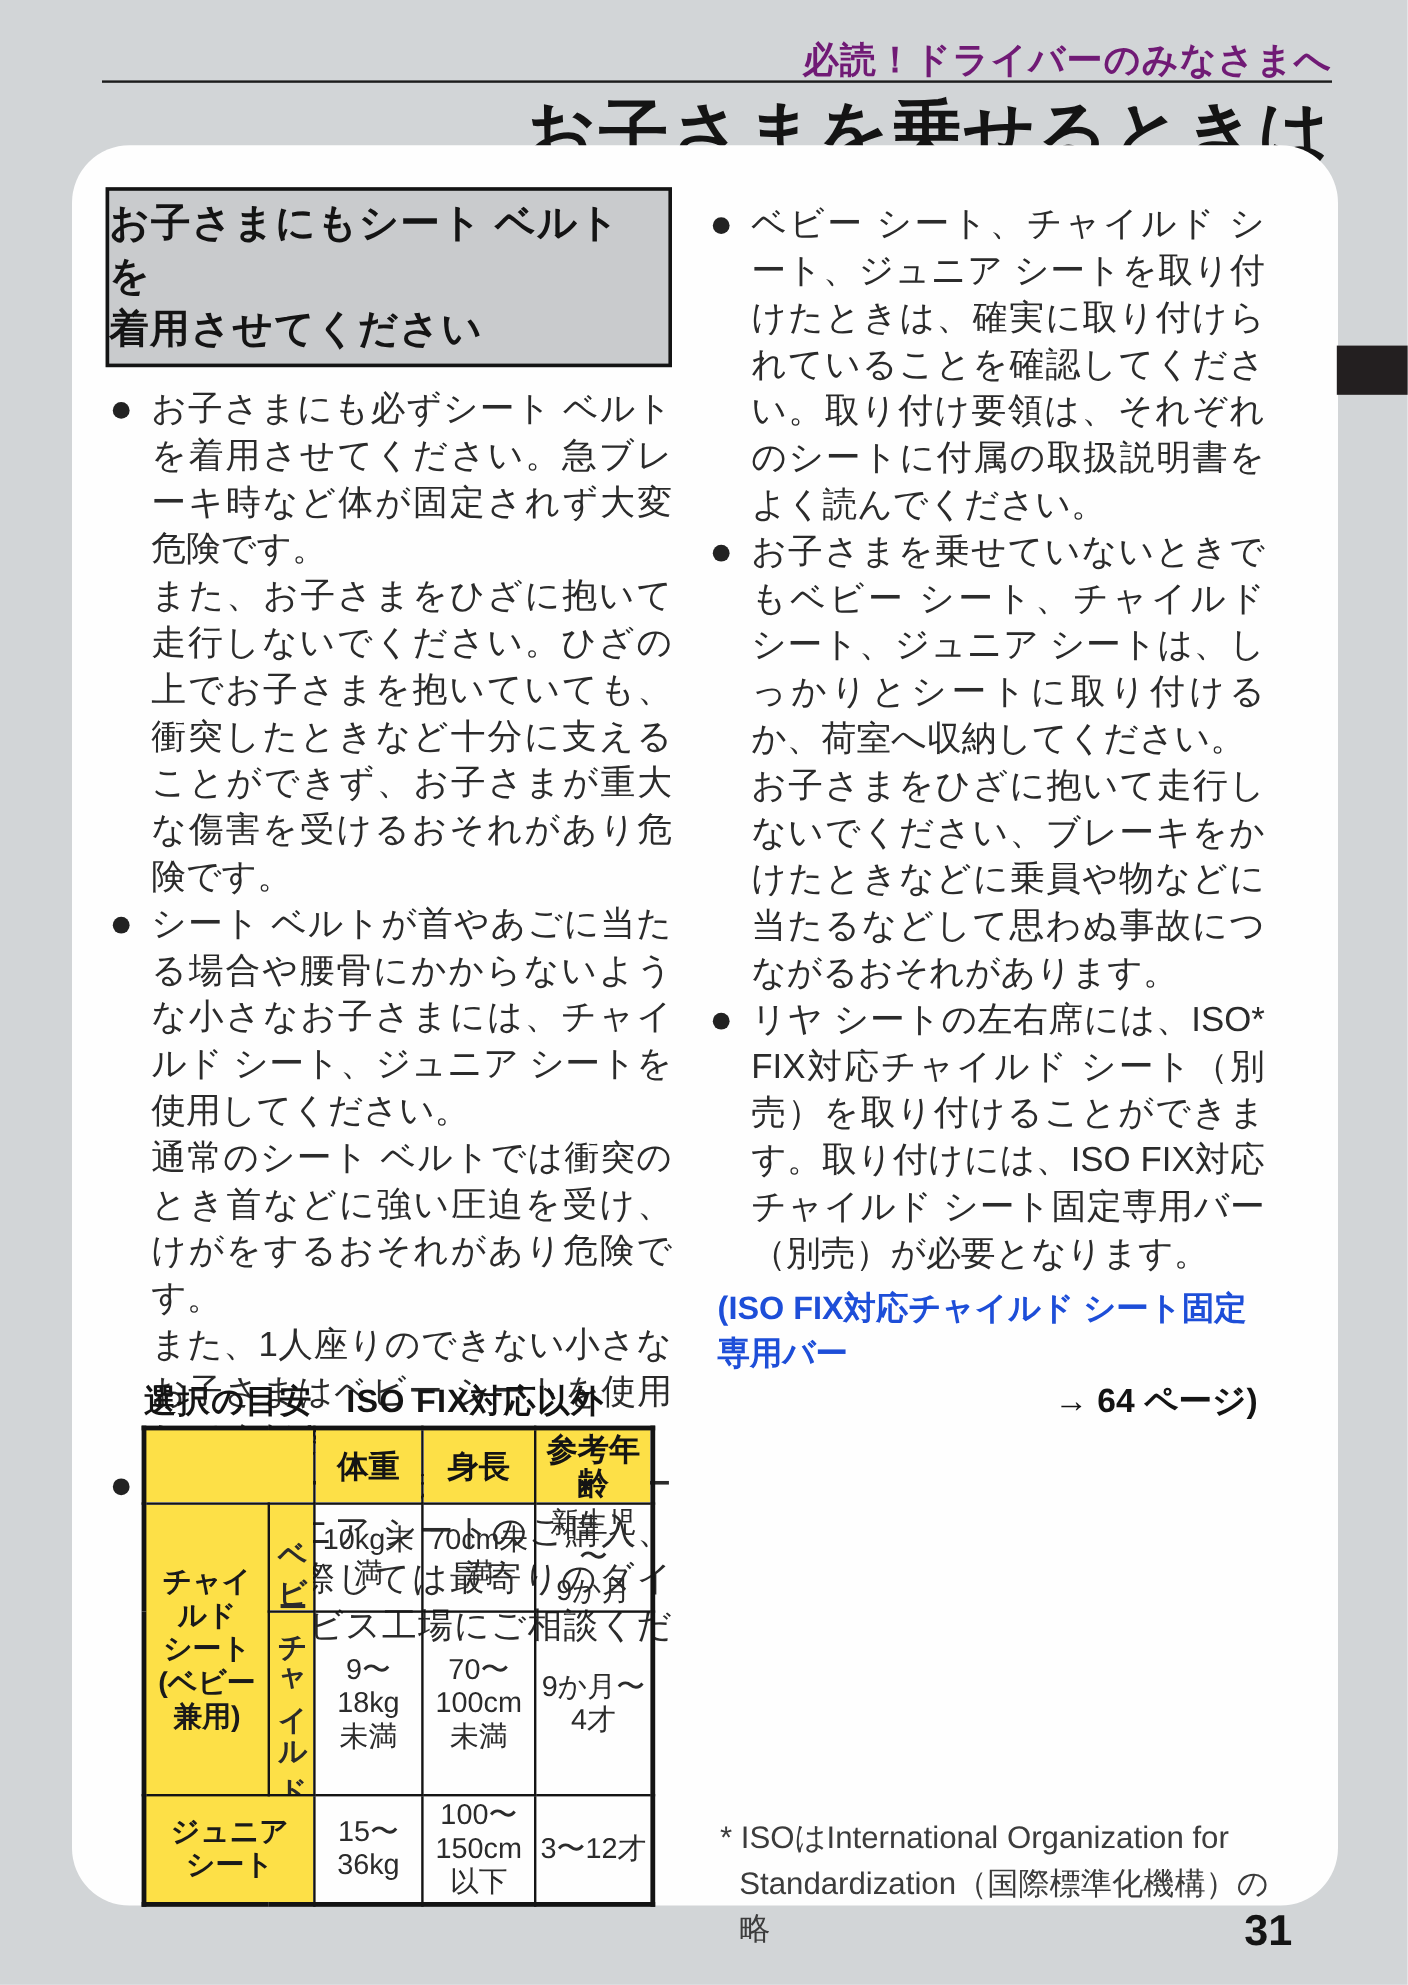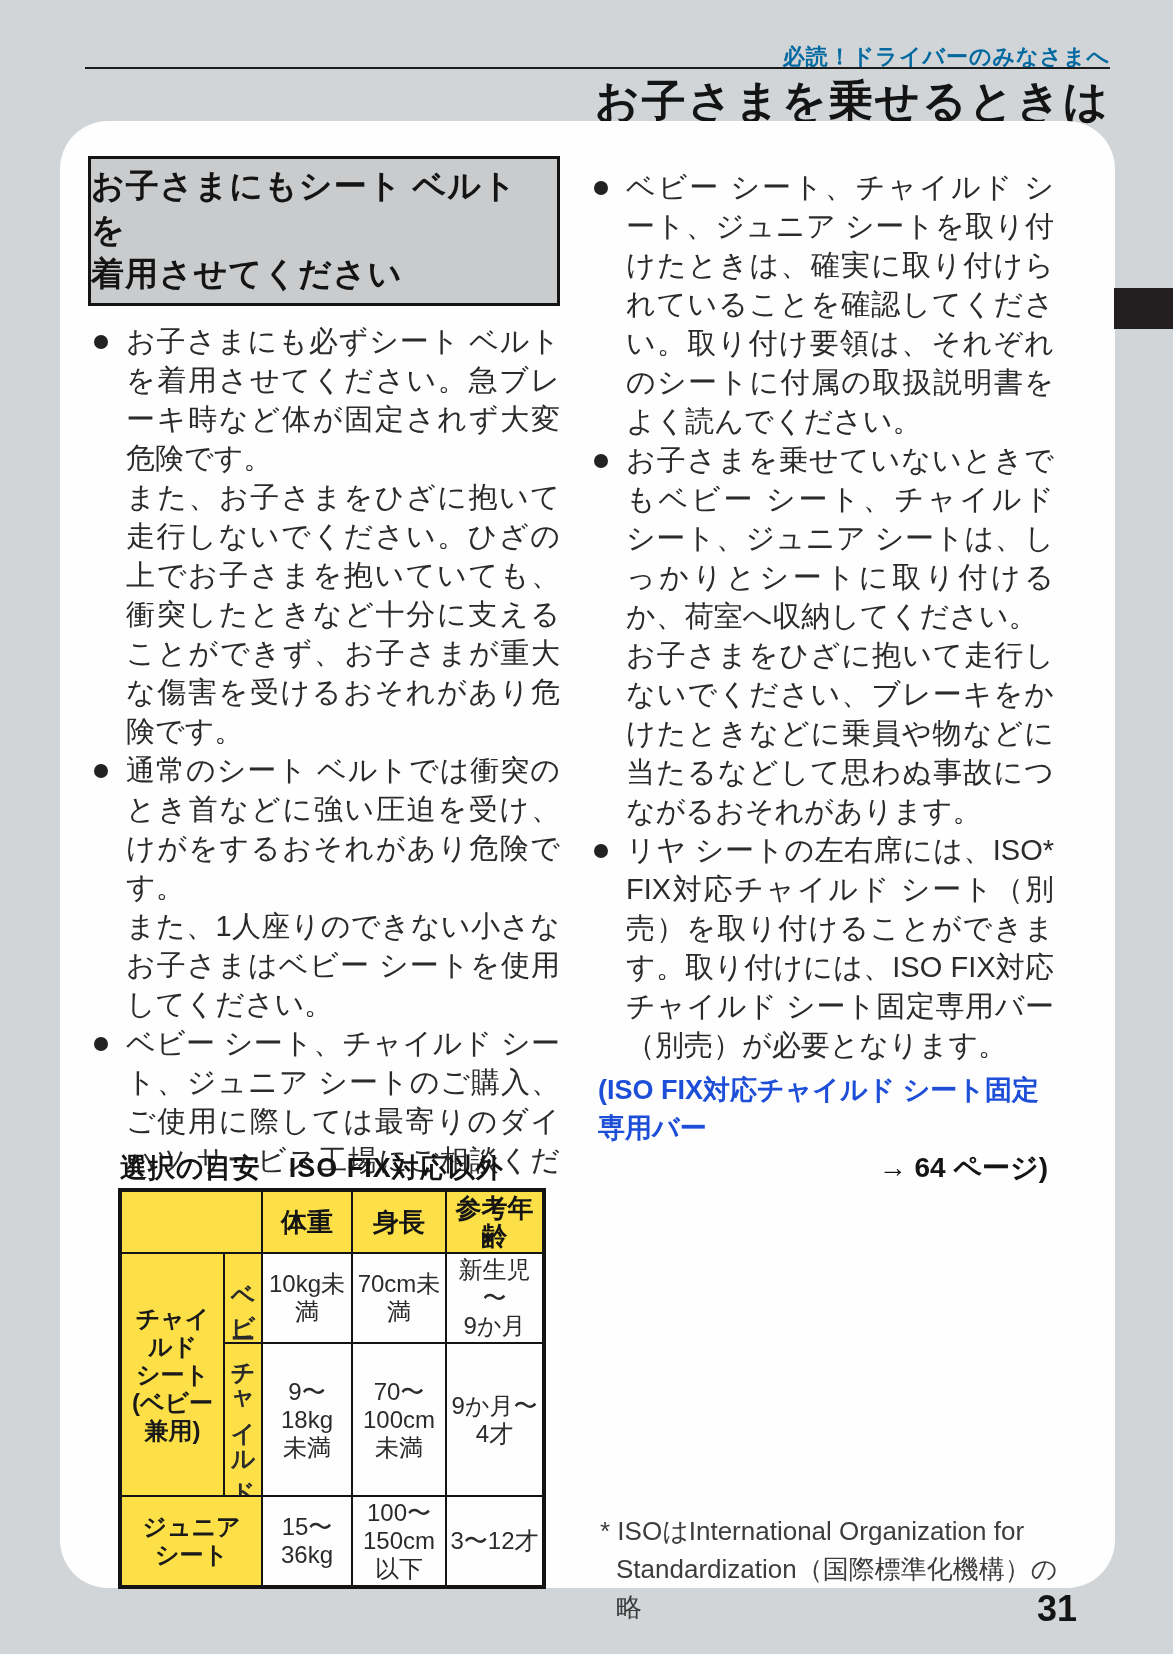--- a/index.html
+++ b/index.html
@@ -6,31 +6,31 @@
   body{
     width:1173px;height:1654px;
     background:#d2d5d7;
     position:relative;
     font-family:"Liberation Sans",sans-serif;
     color:#2b2b2b;
     overflow:hidden;
   }
   
   .kicker{
-    position:absolute;top:42px;right:63px;
-    font-size:22px;font-weight:bold;color:#0369a1;
+    position:absolute;top:30px;right:63px;
+    font-size:30px;font-weight:bold;color:#701a75;
     letter-spacing:1px;
   }
   .header-rule{
     position:absolute;top:67px;left:85px;right:63px;
     border-top:2px solid #1c1c1c;height:0;
   }
   .page-title{
     position:absolute;top:72px;right:63px;
-    font-size:44px;font-weight:bold;color:#141414;
+    font-size:58px;font-weight:bold;color:#141414;
     letter-spacing:2px;
   }
   
   .panel{
     position:absolute;left:60px;top:121px;
     width:1055px;height:1467px;
     background:#fefefe;border-radius:48px;
   }
   .edge-tab{
     position:absolute;left:1114px;top:288px;
@@ -124,20 +124,21 @@
       <div class="bullet-item">
         <span class="bullet-dot"></span>
         <div class="bullet-text">
           <p>お子さまにも必ずシート ベルトを着用させてください。急ブレーキ時など体が固定されず大変危険です。</p>
           <p>また、お子さまをひざに抱いて走行しないでください。ひざの上でお子さまを抱いていても、衝突したときなど十分に支えることができず、お子さまが重大な傷害を受けるおそれがあり危険です。</p>
         </div>
       </div>
       <div class="bullet-item">
         <span class="bullet-dot"></span>
         <div class="bullet-text">
+          <p>シート ベルトが首やあごに当たる場合や腰骨にかからないような小さなお子さまには、チャイルド シート、ジュニア シートを使用してください。</p>
           <p>通常のシート ベルトでは衝突のとき首などに強い圧迫を受け、けがをするおそれがあり危険です。</p>
           <p>また、1人座りのできない小さなお子さまはベビー シートを使用してください。</p>
         </div>
       </div>
       <div class="bullet-item">
         <span class="bullet-dot"></span>
         <div class="bullet-text">
           <p>ベビー シート、チャイルド シート、ジュニア シートのご購入、ご使用に際しては最寄りのダイハツ サービス工場にご相談ください。</p>
         </div>
       </div>

